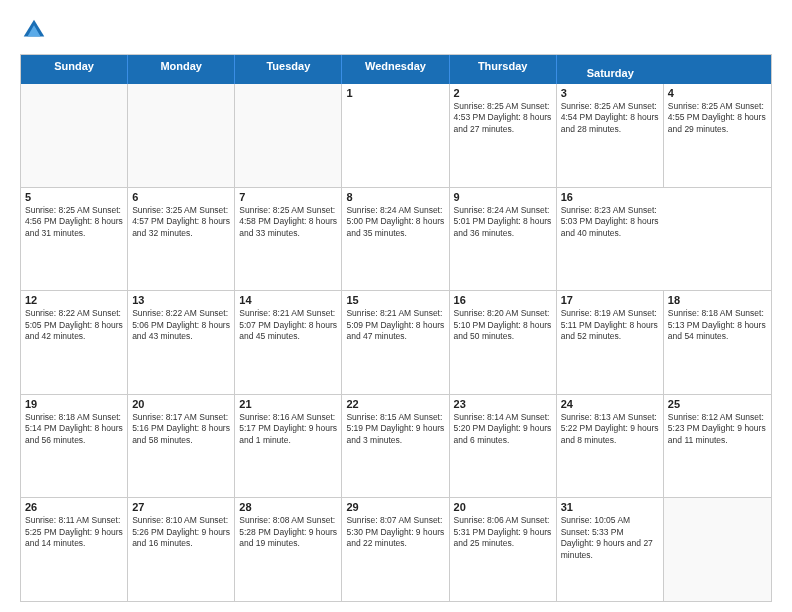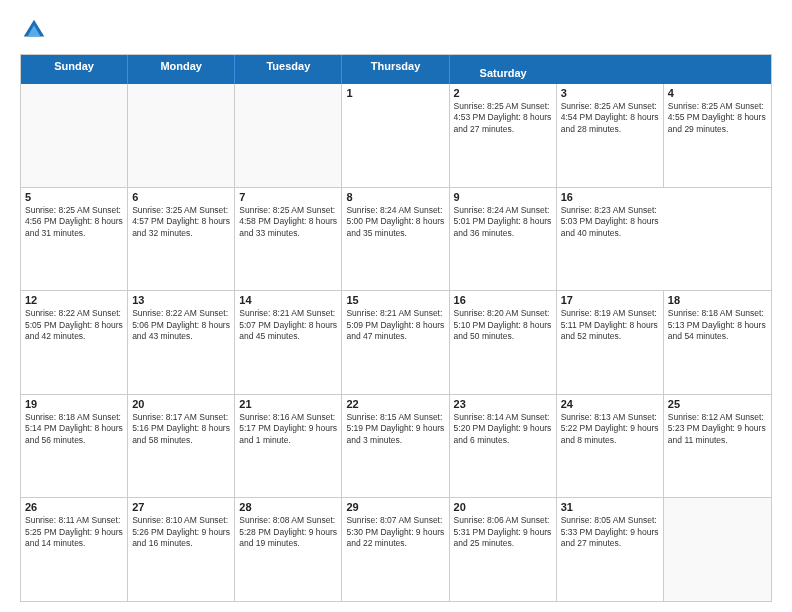--- a/index.html
+++ b/index.html
@@ -133,20 +133,21 @@
     <div class="title-block">
       <div class="month-title"></div>
       <div class="location"></div>
     </div>
   </div>
   <div class="calendar">
     <div class="cal-header">
     <div class="cal-header-cell">Sunday</div>
         <div class="cal-header-cell">Monday</div>
         <div class="cal-header-cell">Tuesday</div>
+        <div class="cal-header-cell">Wednesday</div>
         <div class="cal-header-cell">Thursday</div>
         <div class="cal-header-cell">Saturday</div>
       </div>
     <div class="cal-body">
     <div class="cal-row">
           <div class="cal-cell empty"></div>
           <div class="cal-cell empty"></div>
           <div class="cal-cell empty"></div>
           <div class="cal-cell">
             <span class="day-num">1</span>
@@ -350,21 +351,21 @@
           </div>
           <div class="cal-cell">
             <span class="day-num">20</span>
             <div class="cell-text">Sunrise: 8:06 AM
 Sunset: 5:31 PM
 Daylight: 9 hours
 and 25 minutes.</div>
           </div>
           <div class="cal-cell">
             <span class="day-num">31</span>
-            <div class="cell-text">Sunrise: 8:05 AM
+            <div class="cell-text">Sunrise: 10:05 AM
 Sunset: 5:33 PM
 Daylight: 9 hours
 and 27 minutes.</div>
           </div>
           <div class="cal-cell empty"></div>
         </div>
       </div>
   </div>
 </div>
 

